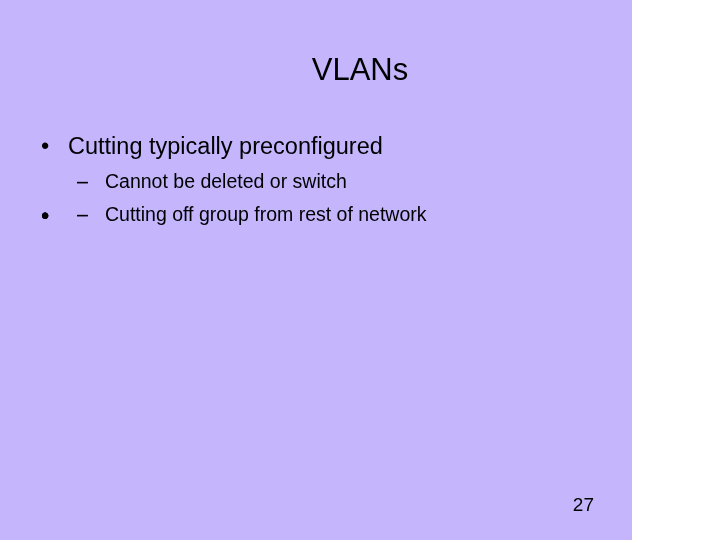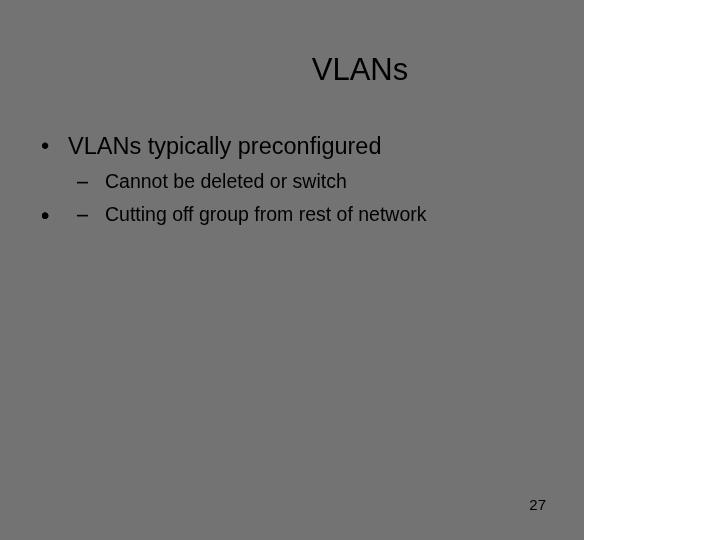--- a/index.html
+++ b/index.html
@@ -9,23 +9,23 @@
   body {
     width: 720px;
     height: 540px;
     background: #ffffff;
     font-family: "Liberation Sans", sans-serif;
     color: #000000;
     overflow: hidden;
   }
   .slide {
     position: relative;
-    width: 584px;
+    width: 632px;
     height: 540px;
-    background: #737373;
+    background: #c4b5fd;
   }
   .slide-title {
     position: absolute;
     top: 52px;
     left: 0;
     width: 720px;
     text-align: center;
     font-size: 31px;
     line-height: 36px;
     font-weight: normal;
@@ -66,37 +66,37 @@
     position: absolute;
     left: 77px;
     top: 0;
     font-size: 19.5px;
     line-height: 33px;
   }
   .page-number {
     position: absolute;
     right: 38px;
     bottom: 27px;
-    font-size: 15px;
+    font-size: 19px;
     line-height: 16px;
     color: #000000;
   }
 </style>
 </head>
 <body>
 
 <div class="slide">
 
   <div class="slide-title">VLANs</div>
 
   <div class="body-block">
 
     <div class="l1">
       <span class="marker">•</span>
-      <span>VLANs typically preconfigured</span>
+      <span>Cutting typically preconfigured</span>
     </div>
 
     <div class="l2">
       <span class="marker">–</span>
     </div>
 
     <div class="l2">
       <span class="marker">–</span>
       <span>Cannot be deleted or switch</span>
     </div>

